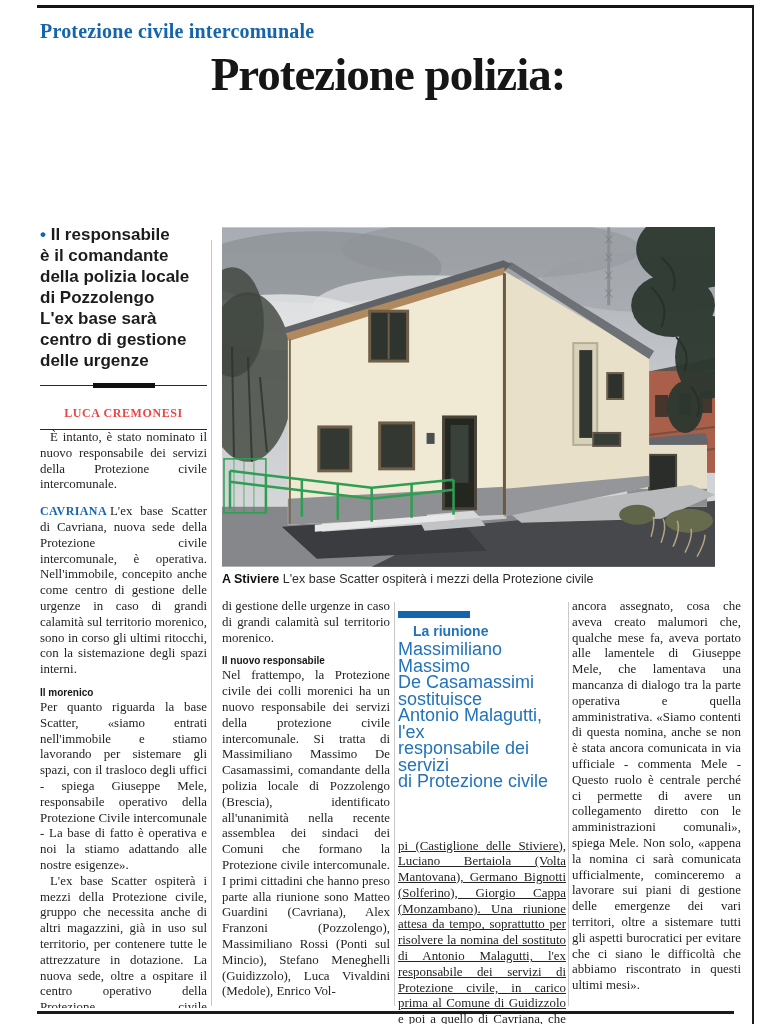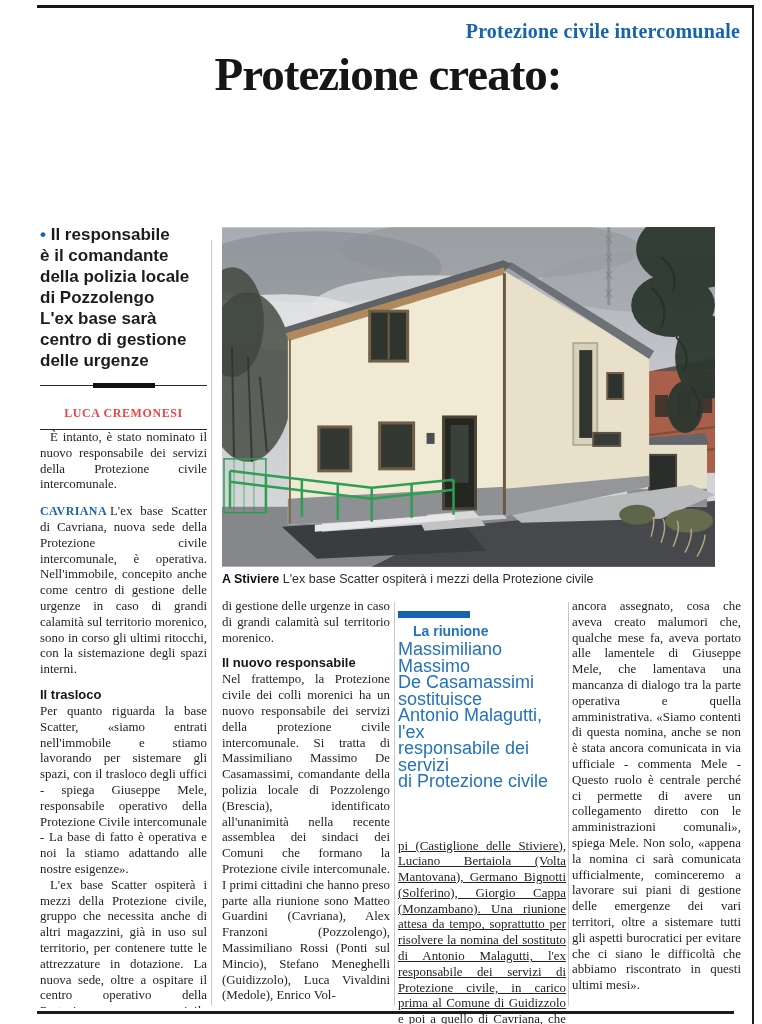--- a/index.html
+++ b/index.html
@@ -7,40 +7,40 @@
         font-family:"Liberation Serif",serif;color:#1f1f1f;}
   
   .top-rule{position:absolute;left:37px;top:5px;width:715px;height:3px;background:#151515;}
   .right-rule{position:absolute;left:752px;top:5px;width:2px;height:1019px;background:#1b1b1b;}
   .bottom-rule{position:absolute;left:37px;top:1011px;width:697px;height:3px;background:#1b1b1b;}
   .col-sep{position:absolute;width:1px;background:#c9c9c9;}
   .sep1{left:211px;top:240px;height:766px;}
   .sep2{left:394px;top:602px;height:404px;}
   .sep3{left:568px;top:602px;height:404px;}
   
-  .kicker{position:absolute;left:40px;top:20px;width:700px;text-align:right;
+  .kicker{position:absolute;left:40px;top:20px;width:700px;text-align:left;
           font-weight:700;font-size:20px;color:#1565ae;letter-spacing:.2px;}
   .headline{position:absolute;left:30px;top:46px;width:716px;margin:0;text-align:center;
             font-weight:700;font-size:47px;line-height:56px;letter-spacing:-1px;color:#161616;}
   
   .col1{position:absolute;left:40px;top:224px;width:167px;height:784px;overflow:hidden;}
   .standfirst{font-family:"Liberation Sans",sans-serif;font-weight:700;font-size:17px;
               line-height:21px;color:#1c1c1c;}
   .standfirst .txt{white-space:pre-line;}
   .standfirst .bullet{color:#1565ae;}
   .byline-rule{position:relative;margin-top:14px;border-top:1px solid #2a2a2a;height:4px;}
   .byline-rule .thick{position:absolute;left:53px;top:-3px;width:62px;height:5px;background:#111;}
   .byline{text-align:center;font-weight:700;font-size:12px;letter-spacing:.6px;margin-top:16px;color:#ef4444;}
   .thin-rule{border-top:1px solid #2a2a2a;margin-top:8px;}
   
   .body{margin:0;font-size:12.9px;line-height:15.8px;text-align:justify;color:#242424;}
   .body.indent{text-indent:10px;}
   .col1 .body.first{margin-top:11px;}
   .dateline{font-weight:700;color:#1565ae;letter-spacing:.4px;font-size:12px;margin-right:3px;}
-  .sec-head{font-family:"Liberation Sans",sans-serif;font-weight:700;font-size:13px;
+  .sec-head{font-family:"Liberation Sans",sans-serif;font-weight:700;font-size:10px;
             margin:9px 0 2px 0;color:#161616;}
   
   .photo-wrap{position:absolute;left:222px;top:227px;width:493px;height:340px;}
   .photo-wrap svg{display:block;width:493px;height:340px;}
   .caption{position:absolute;left:222px;top:572px;width:525px;
            font-family:"Liberation Sans",sans-serif;font-size:12.5px;color:#2c2c2c;}
   .caption b{color:#111;}
   
   .col2{position:absolute;left:222px;top:599px;width:168px;height:410px;overflow:hidden;}
   .col3{position:absolute;left:398px;top:599px;width:168px;height:425px;overflow:hidden;}
@@ -53,39 +53,39 @@
   .col3 .body{margin-top:49px;text-decoration:underline;}
 </style>
 </head>
 <body>
 
 <div class="page">
   <div class="top-rule"></div>
   <div class="right-rule"></div>
 
   <div class="kicker">Protezione civile intercomunale</div>
-  <h1 class="headline"><span>Protezione creato:</span><br>
+  <h1 class="headline"><span>Protezione polizia:</span><br>
     </h1>
 
   <div class="col1">
     <div class="standfirst"><span class="bullet">•</span> <span class="txt">Il responsabile
 è il comandante
 della polizia locale
 di Pozzolengo
 L'ex base sarà
 centro di gestione
 delle urgenze</span></div>
     <div class="byline-rule">
         <span class="thick"></span>
       </div>
     <div class="byline">LUCA CREMONESI</div>
     <div class="thin-rule"></div>
     <p class="body indent">È intanto, è stato nominato il nuovo responsabile dei servizi della Protezione civile intercomunale.</p>
     <p class="body first"><span class="dateline">CAVRIANA</span><span>L'ex base Scatter di Cavriana, nuova sede della Protezione civile intercomunale, è operativa. Nell'immobile, concepito anche come centro di gestione delle urgenze in caso di grandi calamità sul territorio morenico, sono in corso gli ultimi ritocchi, con la sistemazione degli spazi interni.</span></p>
-    <h3 class="sec-head">Il trasloco</h3>
+    <h3 class="sec-head">Il morenico</h3>
     <p class="body">Per quanto riguarda la base Scatter, «siamo entrati nell'immobile e stiamo lavorando per sistemare gli spazi, con il trasloco degli uffici - spiega Giuseppe Mele, responsabile operativo della Protezione Civile intercomunale - La base di fatto è operativa e noi la stiamo adattando alle nostre esigenze».</p>
     <p class="body indent">L'ex base Scatter ospiterà i mezzi della Protezione civile, gruppo che necessita anche di altri magazzini, già in uso sul territorio, per contenere tutte le attrezzature in dotazione. La nuova sede, oltre a ospitare il centro operativo della Protezione civile intercomunale, è stata anche concepita come centro</p>
   </div>
 
   <div class="photo-wrap">
     <svg viewBox="0 0 494 340" aria-hidden="true">
       <defs>
         <linearGradient id="sky" x1="0" y1="0" x2="0" y2="1">
           <stop offset="0" stop-color="#a7acb2"></stop>
             <stop offset=".55" stop-color="#c7cacd"></stop>

